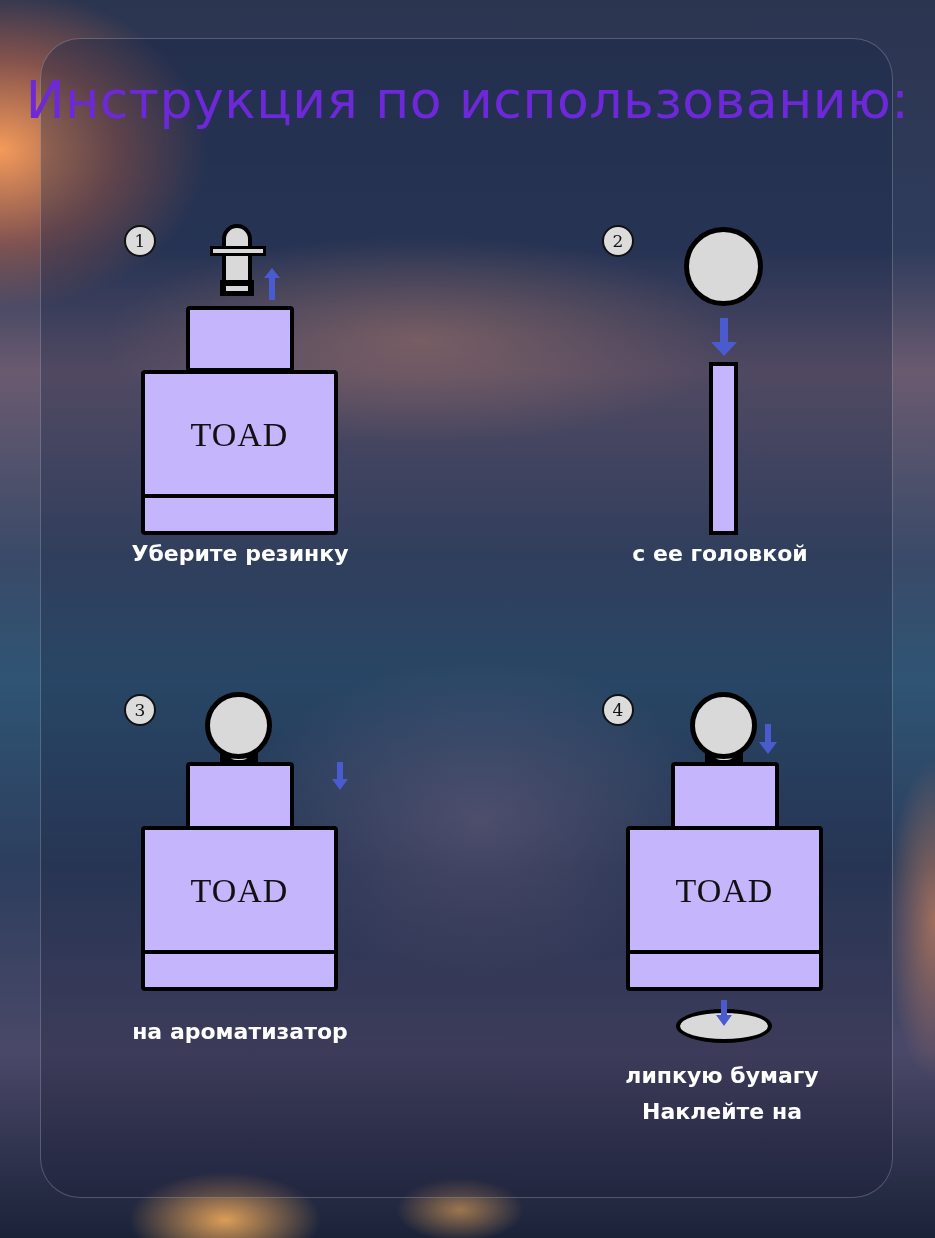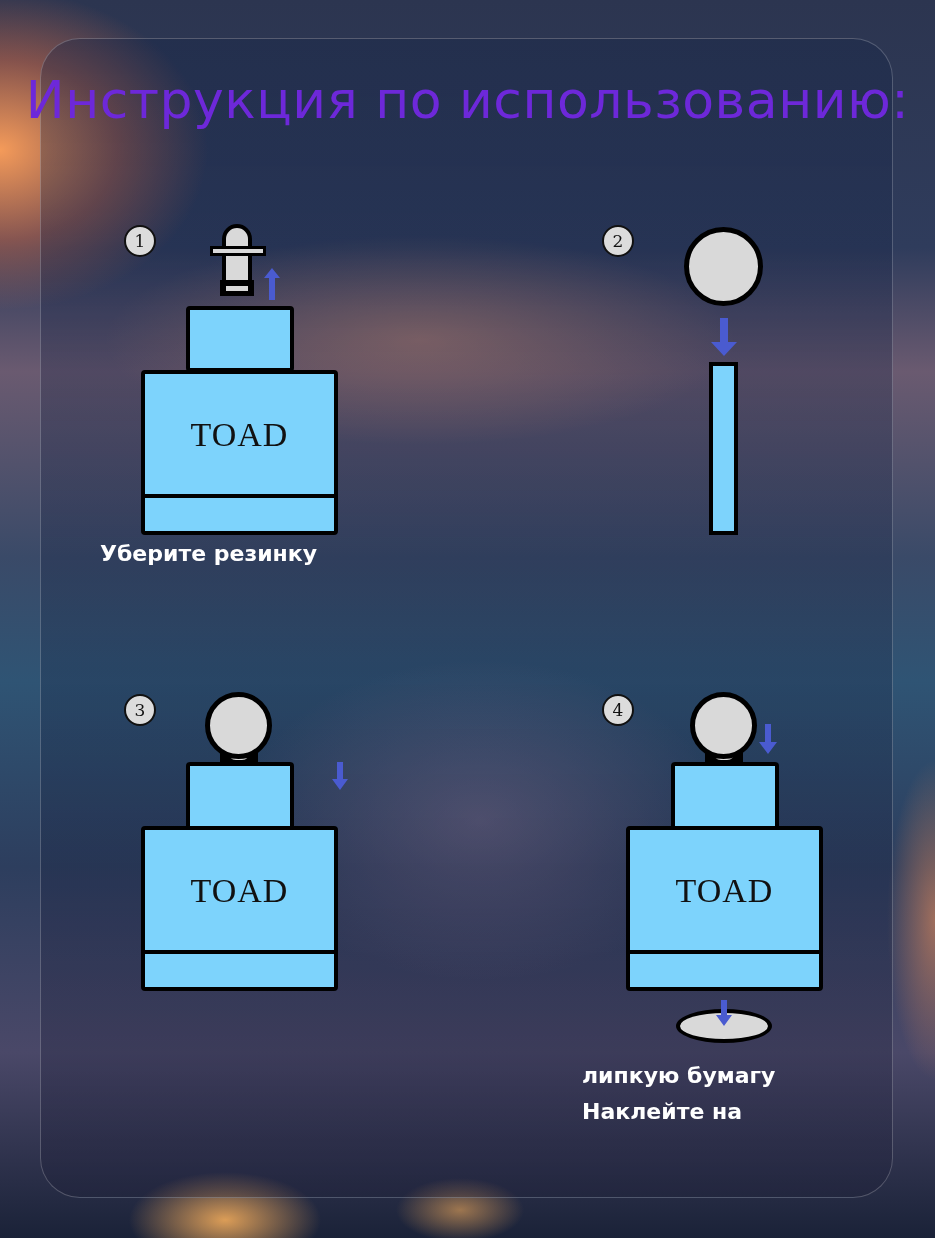--- a/index.html
+++ b/index.html
@@ -26,35 +26,35 @@
     position:absolute; left:0; top:70px; width:935px; text-align:center;
     color:#6d28d9; font-size:52px; font-weight:normal; letter-spacing:0.5px;
   }
   .num {
     position:absolute; width:32px; height:32px; border-radius:50%;
     background:#dcdcdc; border:2px solid #111; box-sizing:border-box;
     font-family:"DejaVu Serif", serif; font-size:17px; color:#111;
     display:flex; align-items:center; justify-content:center;
   }
   .box {
-    position:absolute; background:#7dd3fc; border:4px solid #000;
+    position:absolute; background:#c4b5fd; border:4px solid #000;
     border-radius:4px; box-sizing:border-box;
   }
   .circle {
     position:absolute; background:#d9d9d9; border:5px solid #000;
     border-radius:50%; box-sizing:border-box;
   }
   .brand {
     position:absolute; left:0; right:0; text-align:center;
     font-family:"Liberation Serif", serif; font-size:34px; color:#111; letter-spacing:1px;
   }
   .divider { position:absolute; left:0; right:0; height:4px; background:#000; }
   .caption {
     position:absolute; color:#fff; font-weight:bold; font-size:22px;
-    line-height:36px;
+    text-align:center; line-height:36px;
   }
   .arrow { position:absolute; }
 </style>
 </head>
 <body>
 
 <div class="card"></div>
 
 <div class="title">Инструкция по использованию:</div>
 
@@ -81,37 +81,39 @@
 </div>
 
 <div>
   <div class="num" style="left:602px;top:225px;">2</div>
   <div class="circle" style="left:684px;top:227px;width:79px;height:79px;"></div>
   <svg class="arrow" style="left:711px;top:318px;" width="26" height="38">
     <polygon points="9,0 17,0 17,24 26,24 13,38 0,24 9,24" fill="#4a5bd0"></polygon>
   </svg>
   <div class="box" style="left:709px;top:362px;width:29px;height:173px;border-radius:0;"></div>
   <div class="caption" style="left:580px;top:536px;width:280px;">
+    <div>с ее головкой</div>
   </div>
 </div>
 
 <div>
   <div class="num" style="left:124px;top:694px;">3</div>
   <div style="position:absolute;left:220px;top:746px;width:38px;height:20px;background:#000;"></div>
   <div style="position:absolute;left:228px;top:752px;width:22px;height:8px;background:#d9d9d9;border-radius:0 0 8px 8px;"></div>
   <div class="circle" style="left:205px;top:692px;width:67px;height:67px;"></div>
   <svg class="arrow" style="left:332px;top:762px;" width="16" height="28">
     <polygon points="5,0 11,0 11,17 16,17 8,28 0,17 5,17" fill="#4a5bd0"></polygon>
   </svg>
   <div class="box" style="left:186px;top:762px;width:108px;height:68px;"></div>
   <div class="box" style="left:141px;top:826px;width:197px;height:165px;">
     <div class="brand" style="top:42px;">TOAD</div>
     <div class="divider" style="top:120px;"></div>
   </div>
   <div class="caption" style="left:100px;top:1014px;width:280px;">
+    <div>на ароматизатор</div>
   </div>
 </div>
 
 <div>
   <div class="num" style="left:602px;top:694px;">4</div>
   <div style="position:absolute;left:705px;top:746px;width:38px;height:20px;background:#000;"></div>
   <div style="position:absolute;left:713px;top:752px;width:22px;height:8px;background:#d9d9d9;border-radius:0 0 8px 8px;"></div>
   <div class="circle" style="left:690px;top:692px;width:67px;height:67px;"></div>
   <svg class="arrow" style="left:759px;top:724px;" width="18" height="30">
     <polygon points="6,0 12,0 12,18 18,18 9,30 0,18 6,18" fill="#4a5bd0"></polygon>

